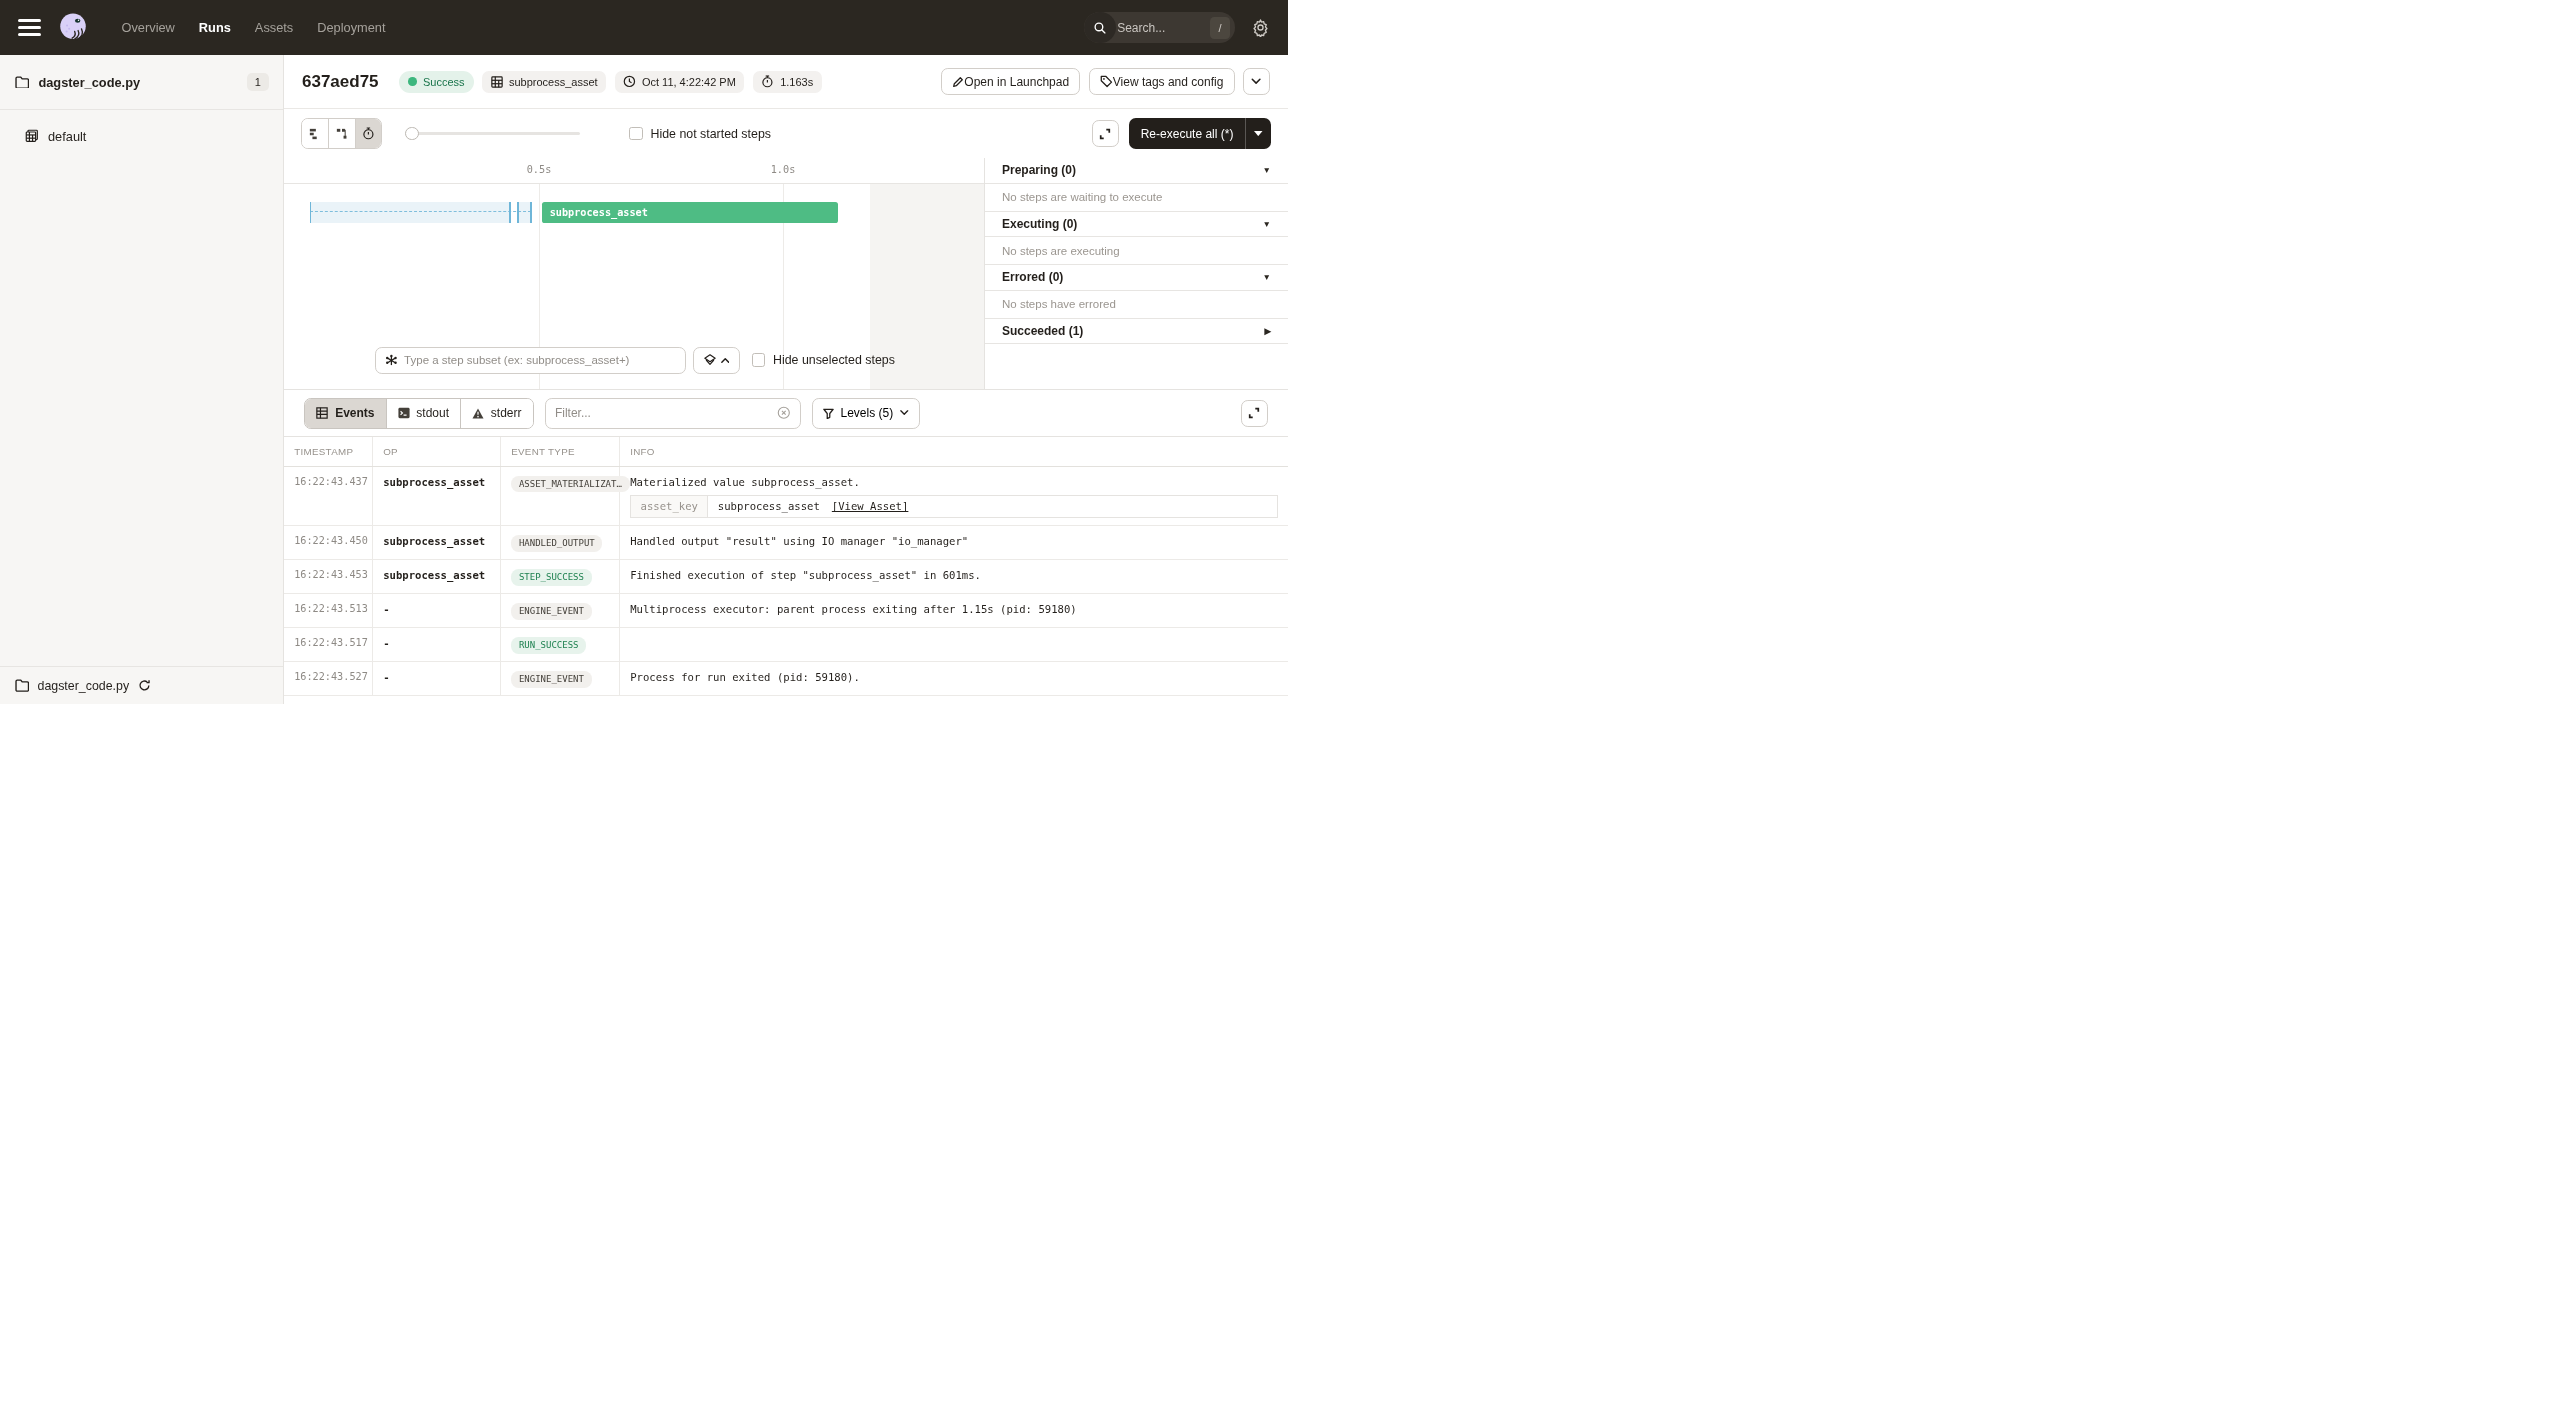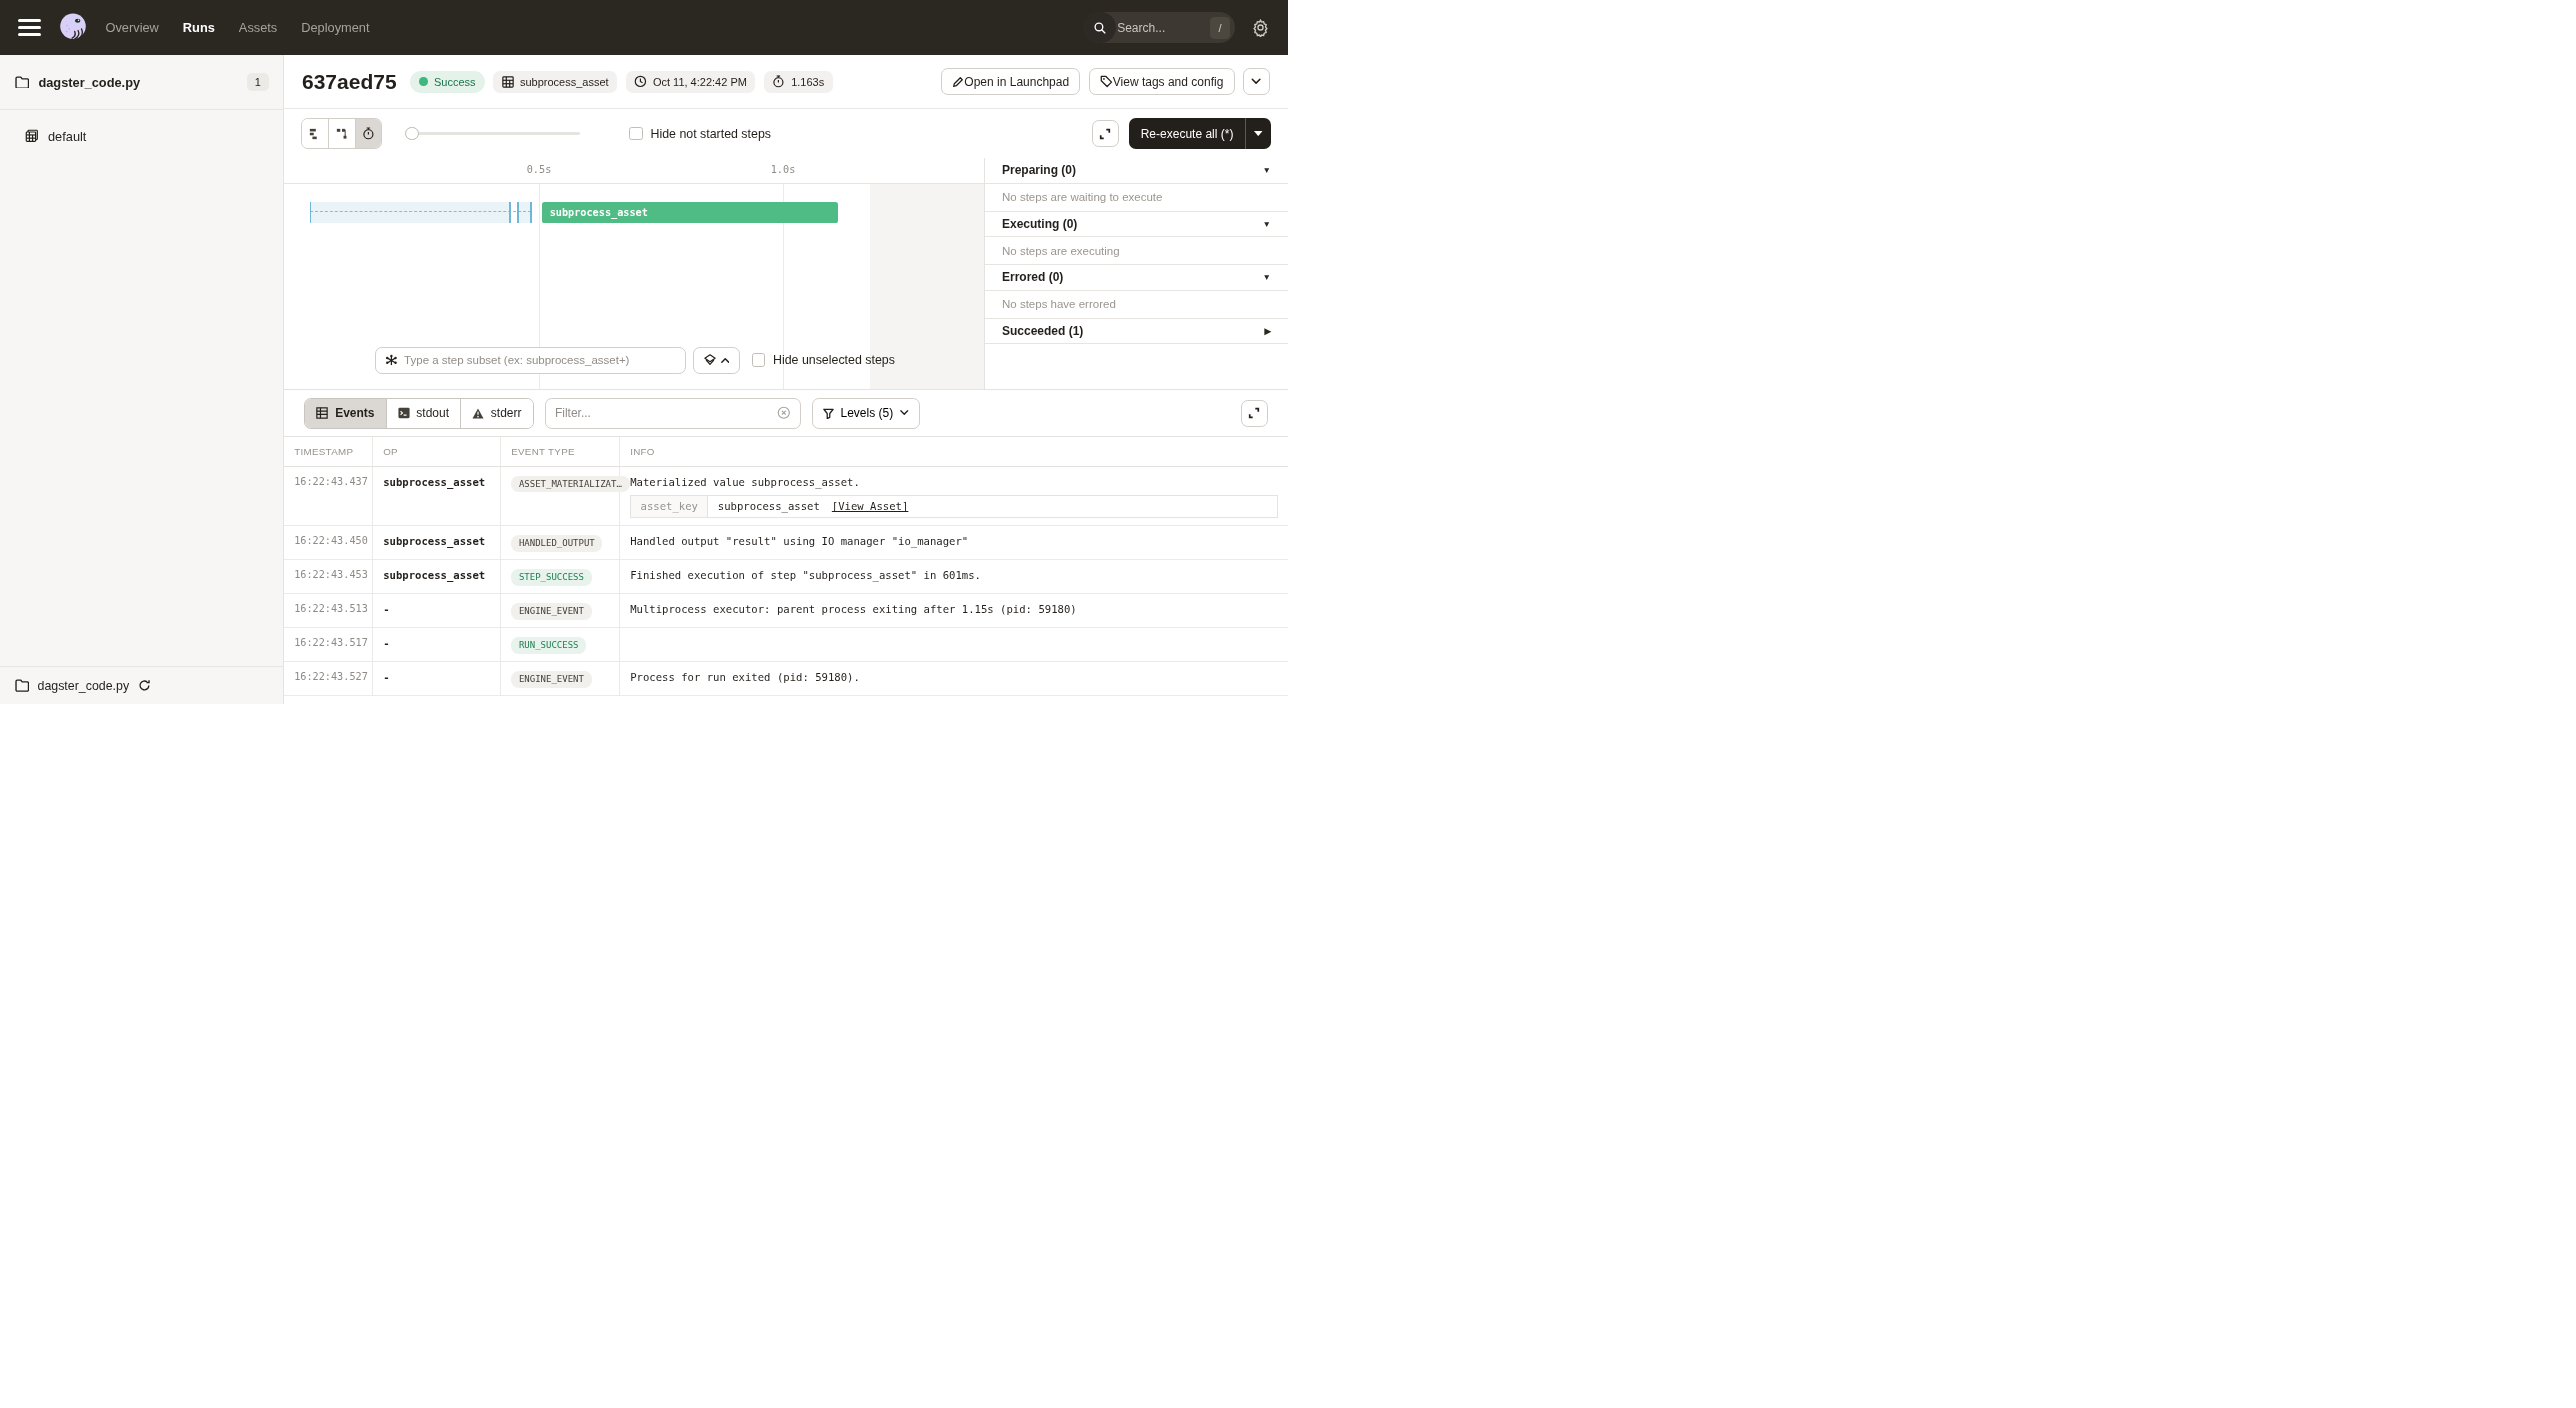--- a/index.html
+++ b/index.html
@@ -7,21 +7,21 @@
   body { font-family:"Liberation Sans", sans-serif; color:#231F1B; background:#fff; position:relative; }
   button { font-family:inherit; cursor:pointer; }
   input { font-family:inherit; outline:none; }
   svg { display:block; }
 
   
   .topbar { height:55px; background:#2B2721; display:flex; align-items:center; padding:0 18px; }
   .hamb { width:23px; height:17px; display:flex; flex-direction:column; justify-content:space-between; background:none; border:0; }
   .hamb span { display:block; height:3px; background:#fff; border-radius:1.7px; }
   .logo { width:34px; height:34px; margin-left:14.5px; }
-  .nav { display:flex; gap:24px; margin-left:16px; font-size:12.8px; }
+  .nav { display:flex; gap:24px; margin-left:32px; font-size:12.8px; }
   .nav a { text-decoration:none; color:#A5A19B; }
   .nav a.active { color:#fff; font-weight:700; }
   .tb-spacer { flex:1; }
   .searchbox { width:151px; height:31.5px; background:#3D3832; border-radius:16px; display:flex; align-items:center; overflow:hidden; }
   .search-circle { width:31.5px; height:31.5px; border-radius:50%; background:#2D2924; display:flex; align-items:center; justify-content:center; flex:none; }
   .searchbox input { flex:1; min-width:0; background:transparent; border:0; color:#C9C5C0; font-size:12px; padding-left:1.7px; }
   .searchbox input::placeholder { color:#C9C5C0; }
   .kbd { width:19.6px; height:22px; background:#4C473F; border-radius:4.3px; color:#CDC9C4; font-size:11px; display:flex; align-items:center; justify-content:center; margin-right:5.1px; flex:none; }
   .gearbtn { background:none; border:0; margin-left:16px; }
 
@@ -34,21 +34,21 @@
   .count-badge { margin-left:auto; background:#ECEAE6; border-radius:5.1px; padding:2.6px 7.7px; font-size:11px; font-weight:400; }
   .job-row { margin-top:7.7px; height:37px; display:flex; align-items:center; padding:0 25px; gap:9.4px; font-size:12.8px; }
   .side-fill { flex:1; }
   .side-foot { border-top:0.9px solid #E7E5E2; height:38px; display:flex; align-items:center; padding:0 14.5px; gap:8.5px; font-size:12.4px; }
   .refresh-btn { background:none; border:0; display:flex; }
 
   
   .main { flex:1; min-width:0; display:flex; flex-direction:column; }
 
   .run-head { height:54px; border-bottom:0.9px solid #EAE8E5; display:flex; align-items:center; padding:0 18px; gap:8.5px; }
-  .run-id { font-size:21px; font-weight:700; margin-right:5px; }
+  .run-id { font-size:17px; font-weight:700; margin-right:12px; }
   .badge-success { height:22px; border-radius:11px; display:inline-flex; align-items:center; gap:6px; padding:0 9.4px; font-size:11px; background:#E4F2EA; color:#19744B; }
   .dot { width:8.5px; height:8.5px; border-radius:50%; background:#3DB77E; }
   .tag { background:#F3F1EF; border-radius:6.8px; height:22px; padding:0 8.5px; font-size:11px; display:inline-flex; align-items:center; gap:6px; }
   .hd-spacer { flex:1; }
   .btn { height:27px; border:0.9px solid #D2CEC9; border-radius:6.8px; background:#fff; display:inline-flex; align-items:center; gap:0; padding:0 10.2px; font-size:12px; color:#231F1B; }
   .btn.icon-only { width:27px; padding:0; justify-content:center; }
 
   
   .gantt-toolbar { height:49px; display:flex; align-items:center; padding:0 17px; }
   .seg { display:flex; border:0.9px solid #D2CEC9; border-radius:6.8px; overflow:hidden; height:31px; background:#fff; }

